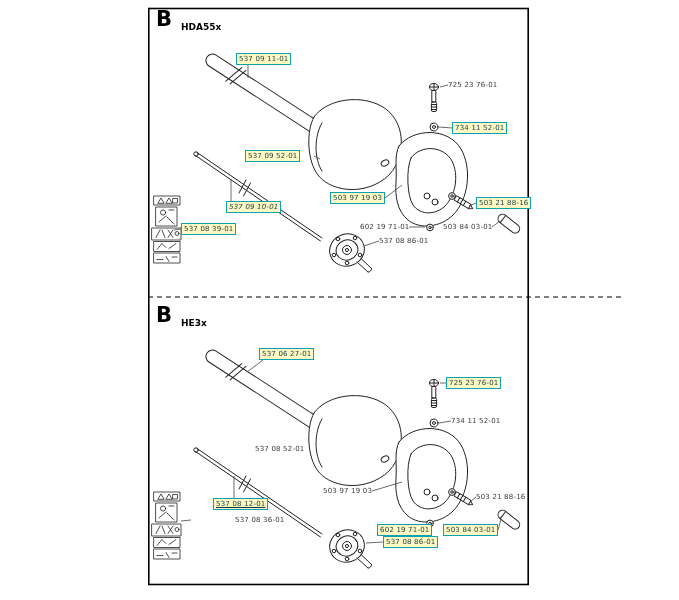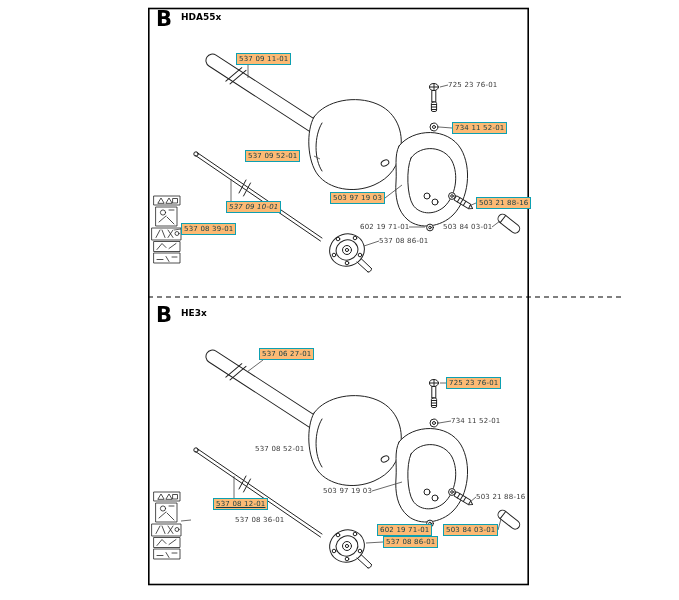--- a/index.html
+++ b/index.html
@@ -3,29 +3,29 @@
 <meta charset="utf-8">
 <style>
   html,body{margin:0;padding:0;background:#fff;}
   .page{
     position:relative;width:679px;height:600px;background:#ffffff;
     font-family:"DejaVu Sans", sans-serif;overflow:hidden;
   }
   svg.art{position:absolute;left:0;top:0;}
   .hdr{position:absolute;display:flex;align-items:flex-start;gap:9px;}
   .hdr .letter{font-size:21px;font-weight:bold;color:#000;line-height:22px;}
-  .hdr .model{font-size:9px;font-weight:bold;color:#000;margin-top:4px;}
+  .hdr .model{font-size:9px;font-weight:bold;color:#000;margin-top:14px;}
   .hdr0{left:156px;top:8px;}
   .hdr1{left:156px;top:304px;}
   .label{
     position:absolute;font-size:7px;letter-spacing:.2px;line-height:8px;
     color:#3a3a3a;white-space:nowrap;z-index:3;
   }
   .label.hl{
-    border:1.2px solid #0DA0B2;background:#fdba74;color:#123C44;
+    border:1.2px solid #0DA0B2;background:#fef9c3;color:#123C44;
     padding:1px 2px;
   }
 </style>
 </head>
 <body>
 
 <div class="page">
 
   <svg class="art" width="679" height="600" viewBox="0 0 679 600">
     <defs>

